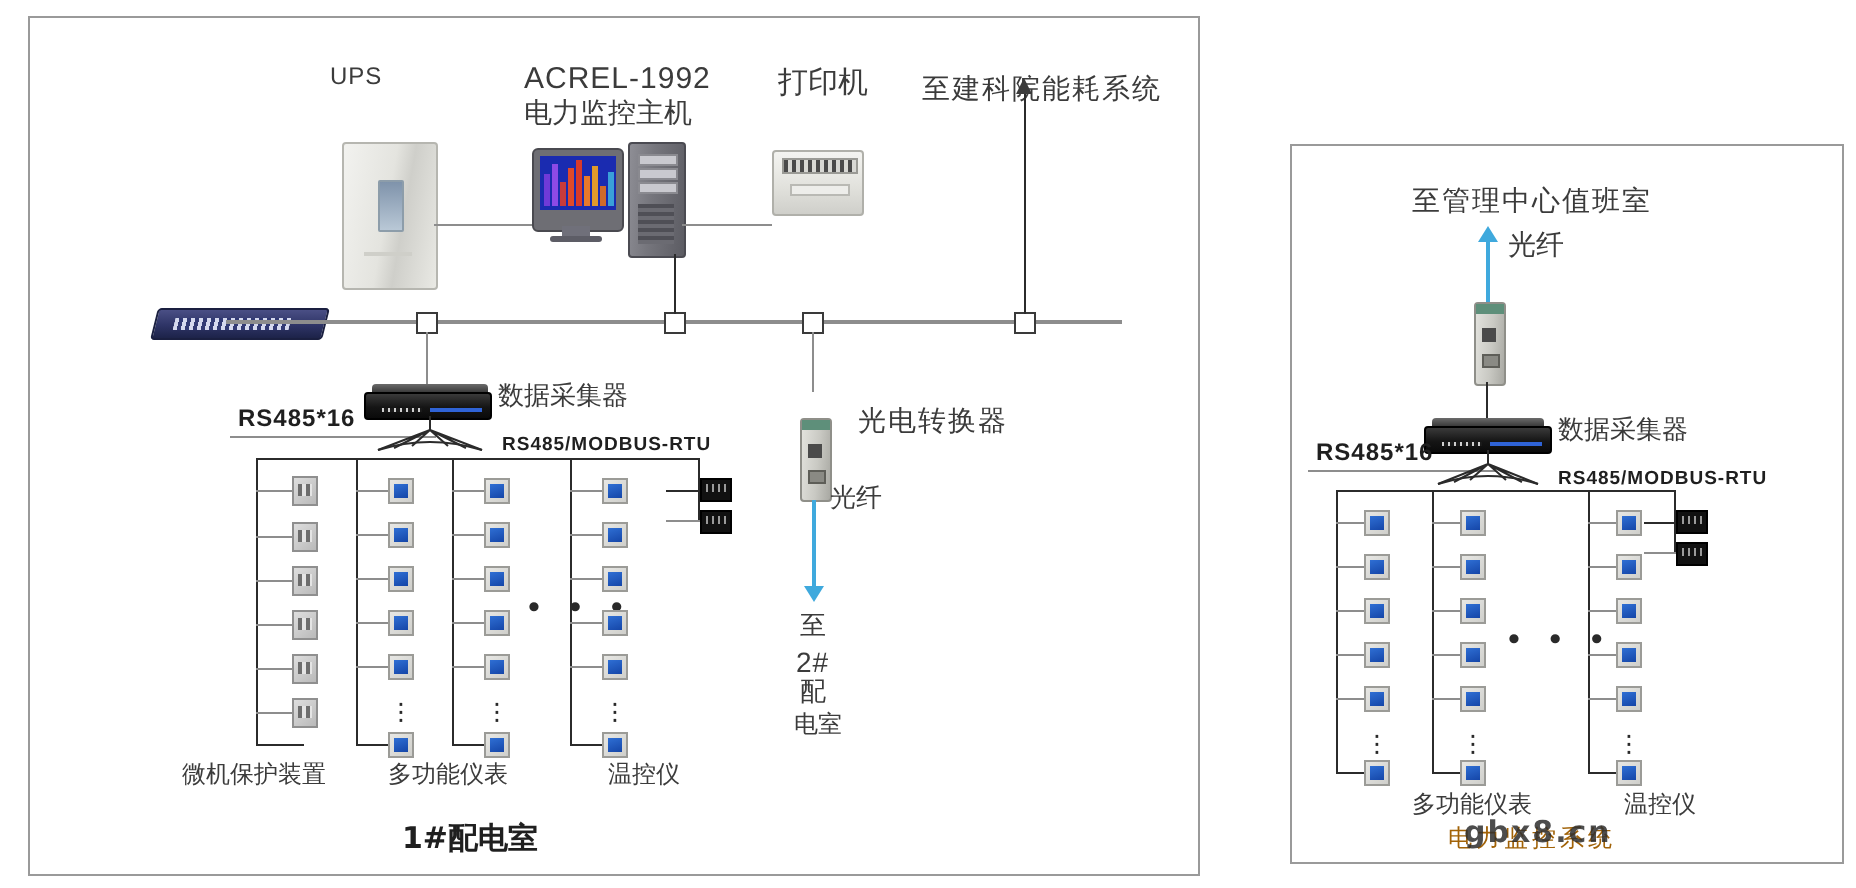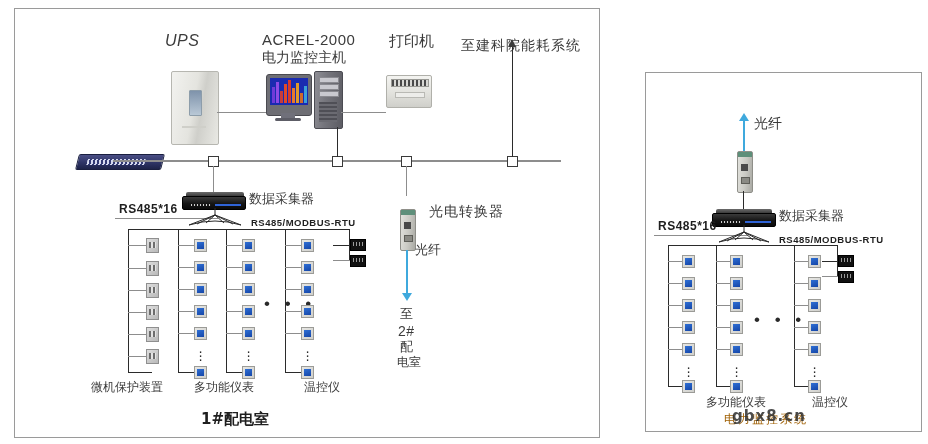--- a/index.html
+++ b/index.html
@@ -104,22 +104,22 @@
        font-family:"DejaVu Sans",sans-serif;opacity:.85;}
   .wm-ghost{position:absolute;color:#a16207;letter-spacing:2px;}
 </style>
 </head>
 <body>
 
 <div id="stage">
 
   <div class="panel" id="left-panel">
 
-    <div class="lbl ascii" style="left:150px;top:23px;font-size:16px;font-style:italic;">UPS</div>
-    <div class="lbl ascii" style="left:247px;top:22px;font-size:15px;">ACREL-2000</div>
+    <div class="lbl ascii" style="left:150px;top:23px;font-size:12px;">UPS</div>
+    <div class="lbl ascii" style="left:247px;top:22px;font-size:15px;">ACREL-1992</div>
     <div class="lbl cn" style="left:247px;top:40px;font-size:14px;">电力监控主机</div>
     <div class="lbl cn" style="left:374px;top:24px;font-size:15px;">打印机</div>
     <div class="lbl cn" style="left:446px;top:28px;font-size:14px;letter-spacing:1px;">至建科院能耗系统</div>
 
     <div class="ups" style="left:156px;top:62px;"></div>
 
     <div class="monitor" style="left:251px;top:65px;">
       <div class="screen">
         <i style="left:2px;height:16px;background:#6f3ad8"></i>
         <i style="left:6px;height:21px;background:#8e4ae6"></i>
@@ -320,20 +320,21 @@
 
     <div class="lbl cn" style="left:76px;top:372px;font-size:12px;">微机保护装置</div>
     <div class="lbl cn" style="left:179px;top:372px;font-size:12px;">多功能仪表</div>
     <div class="lbl cn" style="left:289px;top:372px;font-size:12px;">温控仪</div>
 
     <div class="lbl cn" style="left:186px;top:402px;font-size:15px;font-weight:bold;color:#1f1f1f;">1#配电室</div>
   </div>
 
   <div class="panel" id="right-panel">
 
+    <div class="lbl cn" style="left:60px;top:20px;font-size:14px;letter-spacing:1px;">至管理中心值班室</div>
     <div class="lbl cn" style="left:108px;top:42px;font-size:14px;">光纤</div>
 
     <div class="fiber" style="left:97px;top:48px;height:30px;"></div>
     <div class="fiber-head up" style="left:93px;top:40px;"></div>
 
     <div class="converter" style="left:91px;top:78px;">
       <div class="cap"></div>
         <div class="p1"></div>
         <div class="p2"></div>
     </div>

